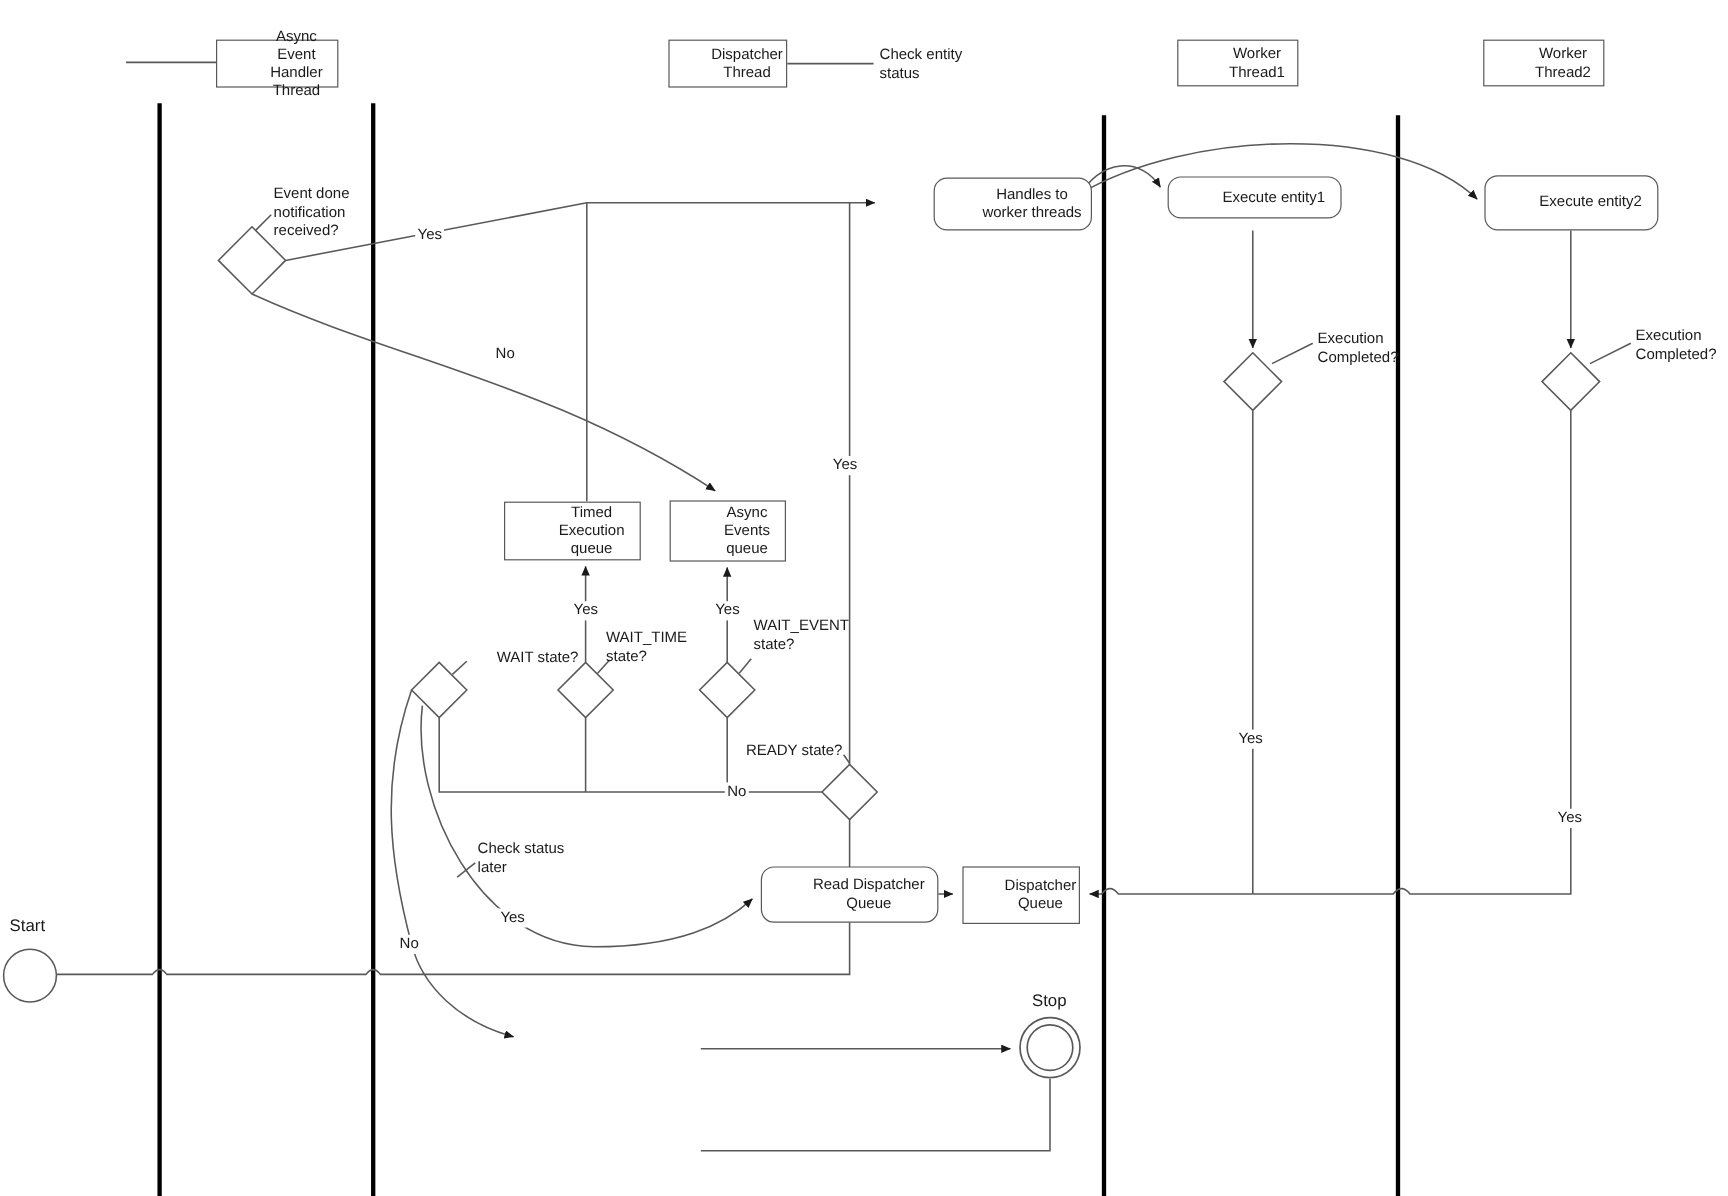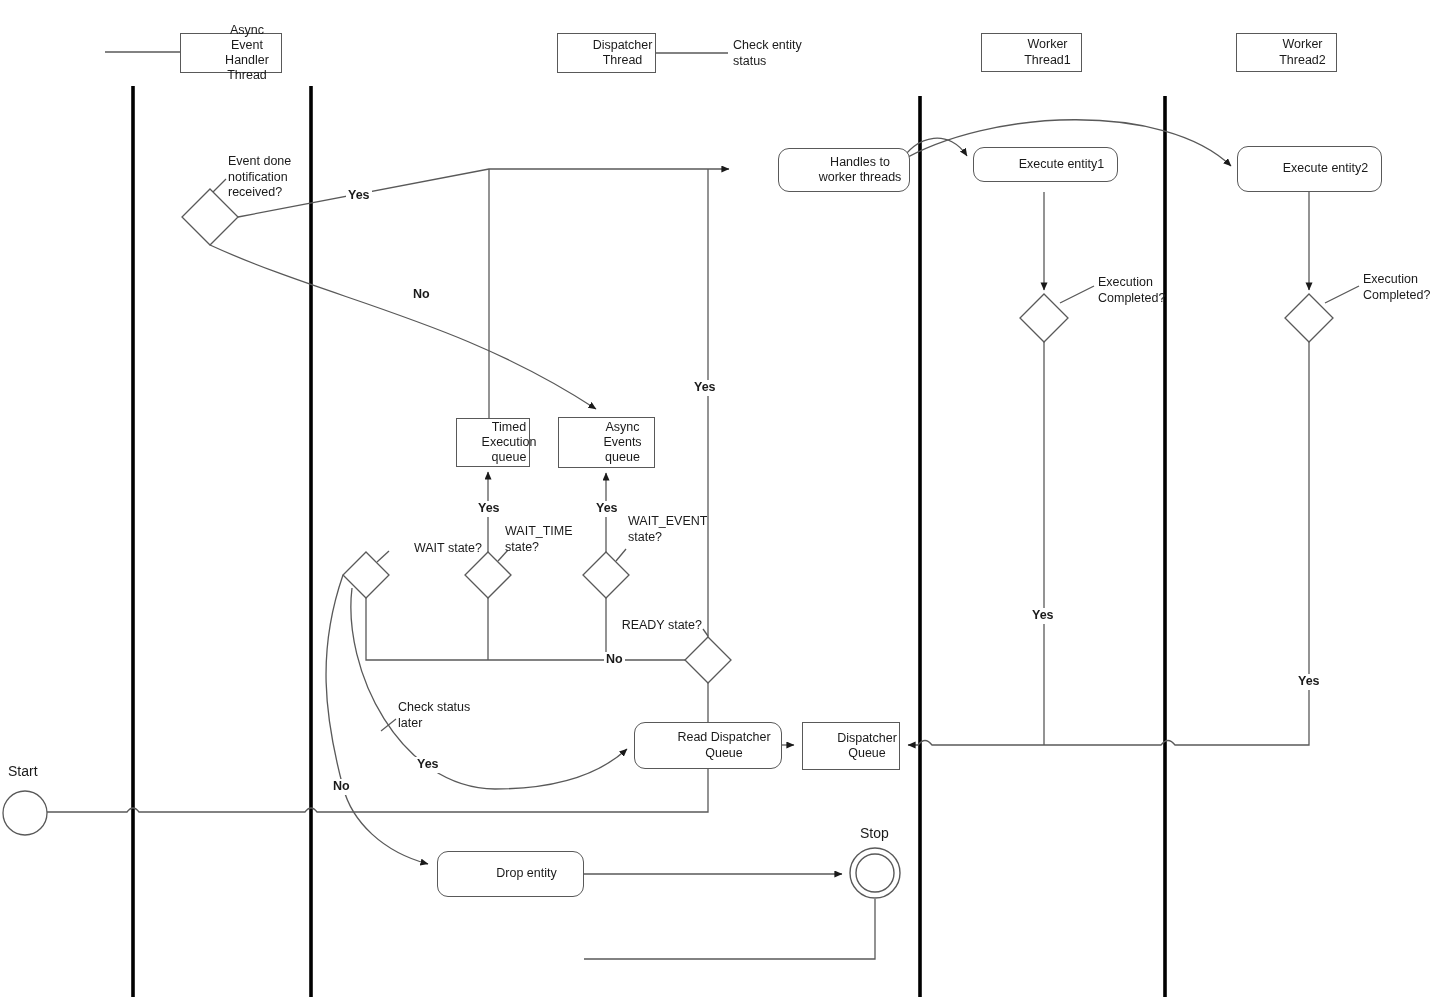--- a/index.html
+++ b/index.html
@@ -5,21 +5,21 @@
   html,body{margin:0;padding:0;background:#fff;}
   .stage{position:relative;width:1440px;height:997px;background:#fff;overflow:hidden;
          font-family:"Liberation Sans",sans-serif;color:#1a1a1a;}
   svg.wires{position:absolute;left:0;top:0;width:1440px;height:997px;}
   .box{position:absolute;box-sizing:border-box;border:1.3px solid #595959;background:#fff;
        display:flex;align-items:center;justify-content:center;text-align:center;
        font-size:12.5px;line-height:1.22;white-space:pre-line;padding-left:32px;}
   .rounded{border-radius:11px;}
   .lbl{position:absolute;font-size:12.5px;line-height:15.7px;white-space:pre-line;}
   .lbl.right{text-align:right;}
-  .lbl.onwire{background:#fff;padding:0 2px;font-weight:bold;}
+  .lbl.onwire{background:#fff;padding:0 2px;}
   .biglbl{position:absolute;font-size:14px;}
 </style>
 </head>
 <body>
 
 <div class="stage">
 
   <svg class="wires" viewBox="0 0 1440 997">
     <defs>
       <marker id="arr" markerWidth="10" markerHeight="9" refX="7.6" refY="3.5" orient="auto" markerUnits="userSpaceOnUse">
@@ -101,23 +101,22 @@
 Thread</div>
   <div class="box" style="left:981px;top:33px;width:101px;height:39px;">Worker
 Thread1</div>
   <div class="box" style="left:1236px;top:33px;width:101px;height:39px;">Worker
 Thread2</div>
 
   <div class="box rounded" style="left:778px;top:148px;width:132px;height:44px;">Handles to worker threads</div>
   <div class="box rounded" style="left:973px;top:147px;width:145px;height:35px;">Execute entity1</div>
   <div class="box rounded" style="left:1237px;top:146px;width:145px;height:46px;">Execute entity2</div>
   <div class="box rounded" style="left:634px;top:722px;width:148px;height:47px;">Read Dispatcher Queue</div>
-  <div class="box rounded" style="left:437px;top:851px;width:147px;height:46px;">Drop entity</div>
 
-  <div class="box" style="left:456px;top:418px;width:74px;height:49px;">Timed
+  <div class="box" style="left:420px;top:418px;width:114px;height:49px;">Timed
 Execution
 queue</div>
   <div class="box" style="left:558px;top:417px;width:97px;height:51px;">Async Events
 queue</div>
   <div class="box" style="left:802px;top:722px;width:98px;height:48px;">Dispatcher
 Queue</div>
 
   <div class="lbl" style="left:733px;top:38px;width:90px;">Check entity
 status</div>
 

